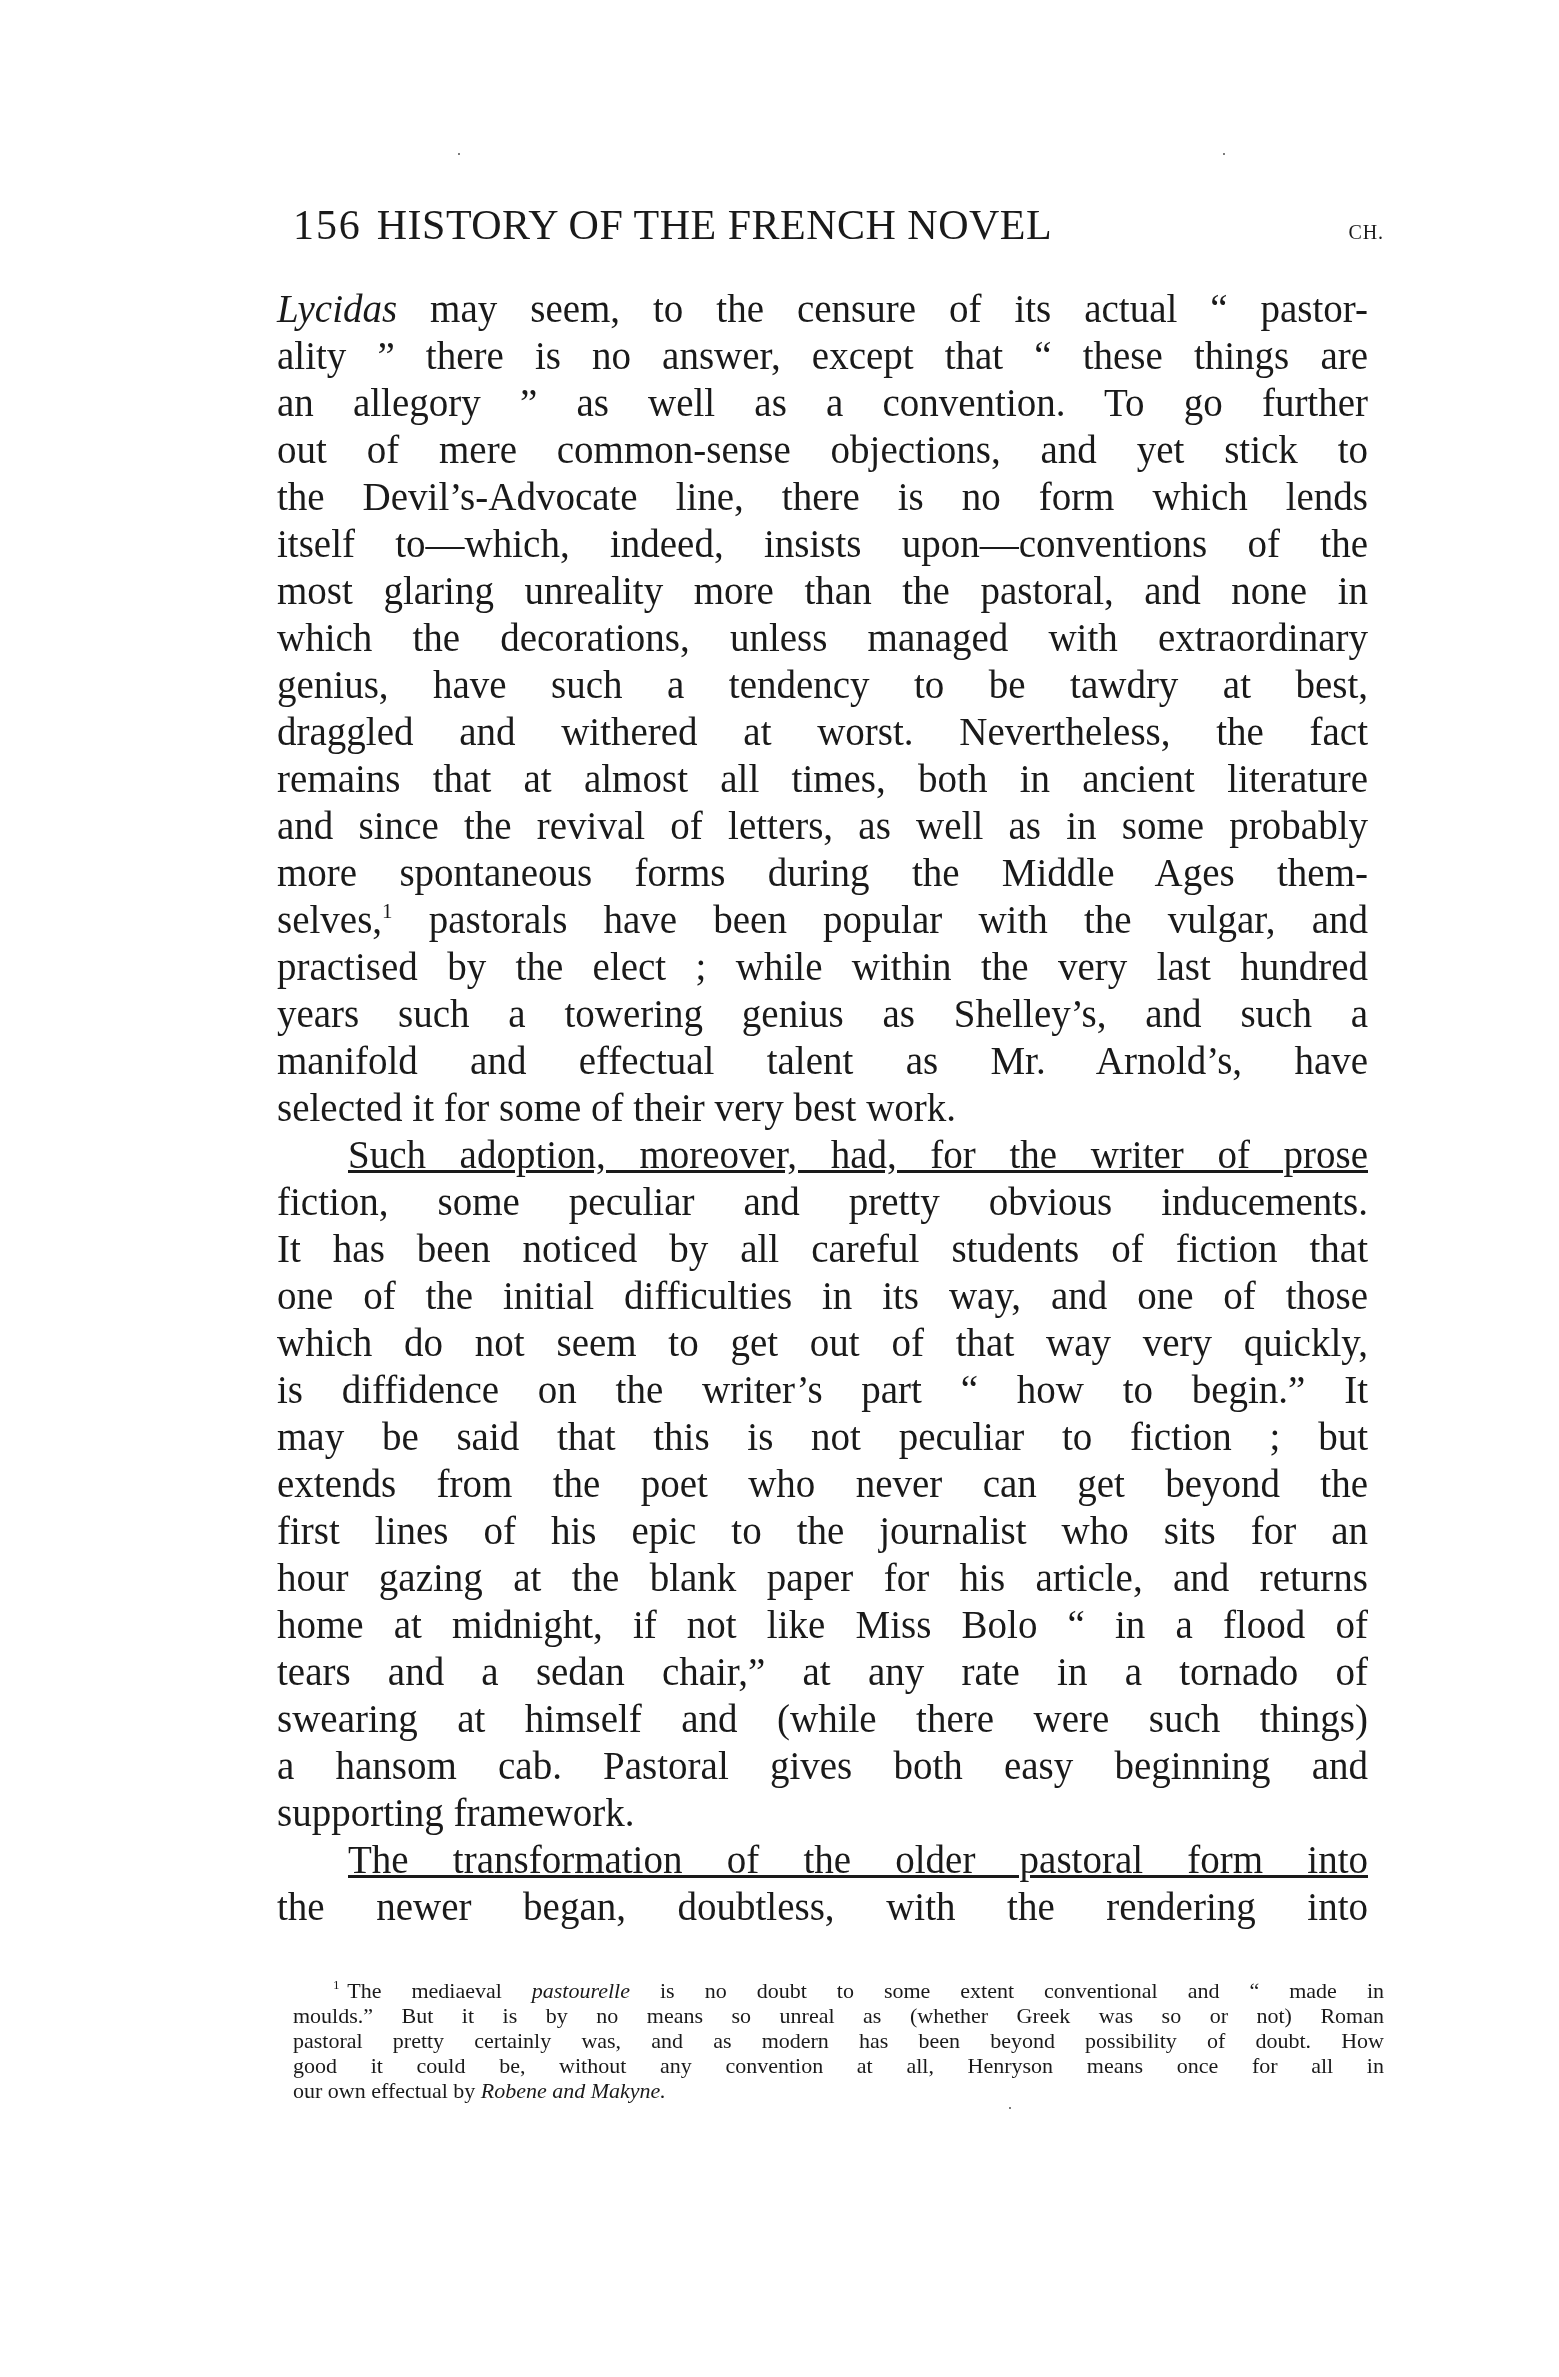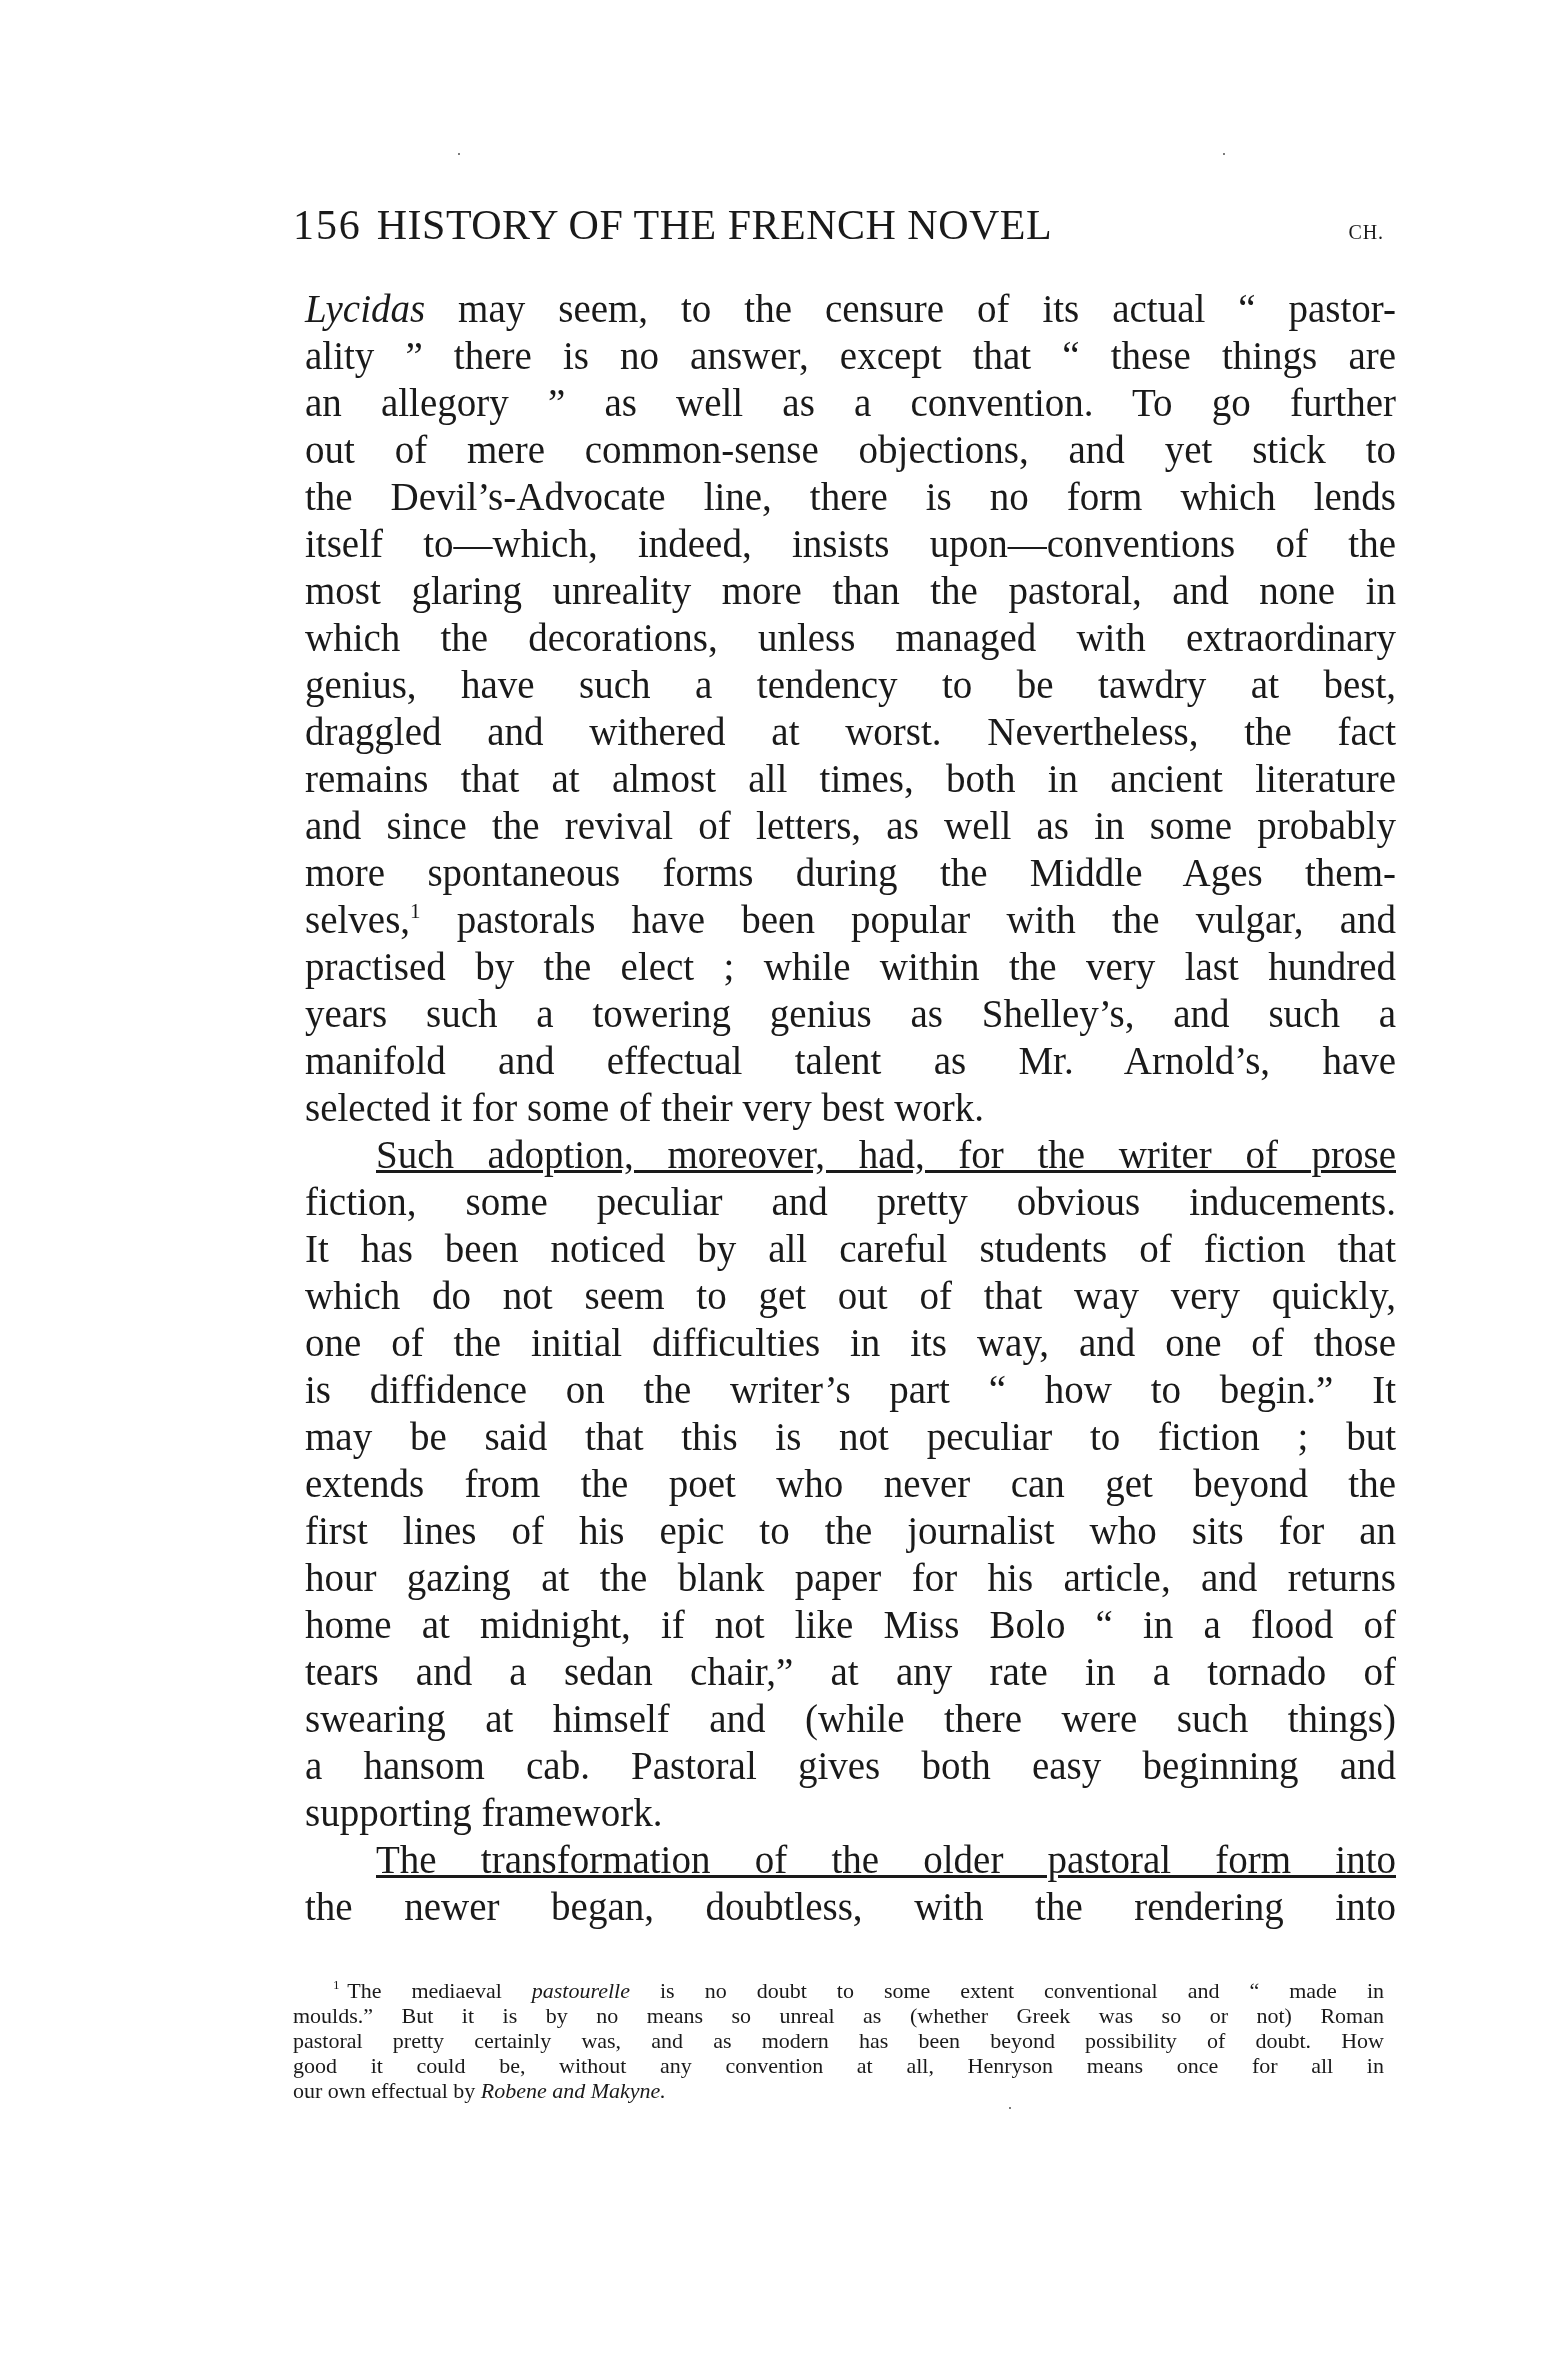--- a/index.html
+++ b/index.html
@@ -38,21 +38,21 @@
     }
     .running-head .title {
       flex: 1;
     }
     .running-head .chapter {
       font-size: 20px;
       letter-spacing: 0.9px;
     }
     .body-text {
       position: absolute;
-      left: 305px;
+      left: 277px;
       top: 285px;
       width: 1091px;
       font-size: 39px;
       line-height: 47px;
       text-align: justify;
       hyphens: manual;
     }
     .body-text .line {
       display: block;
       height: 47px;
@@ -134,22 +134,22 @@
       <span class="line"><span>and since the revival of letters, as well as in some probably</span></span>
       <span class="line"><span>more spontaneous forms during the Middle Ages them-</span></span>
       <span class="line"><span>selves,</span><sup class="fnref">1</sup><span> pastorals have been popular with the vulgar, and</span></span>
       <span class="line"><span>practised by the elect ;  while within the very last hundred</span></span>
       <span class="line"><span>years such a towering genius as Shelley’s, and such a</span></span>
       <span class="line"><span>manifold and effectual talent as Mr. Arnold’s, have</span></span>
       <span class="line last"><span>selected it for some of their very best work.</span></span>
       <span class="line indent"><span>Such adoption, moreover, had, for the writer of prose</span></span>
       <span class="line"><span>fiction, some peculiar and pretty obvious inducements.</span></span>
       <span class="line"><span>It has been noticed by all careful students of fiction that</span></span>
+      <span class="line"><span>one of the initial difficulties in its way, and one of those</span></span>
       <span class="line"><span>which do not seem to get out of that way very quickly,</span></span>
-      <span class="line"><span>one of the initial difficulties in its way, and one of those</span></span>
       <span class="line"><span>is diffidence on the writer’s part “ how to begin.”  It</span></span>
       <span class="line"><span>may be said that this is not peculiar to fiction ;  but</span></span>
       <span class="line"><span>extends from the poet who never can get beyond the</span></span>
       <span class="line"><span>first lines of his epic to the journalist who sits for an</span></span>
       <span class="line"><span>hour gazing at the blank paper for his article, and returns</span></span>
       <span class="line"><span>home at midnight, if not like Miss Bolo “ in a flood of</span></span>
       <span class="line"><span>tears and a sedan chair,” at any rate in a tornado of</span></span>
       <span class="line"><span>swearing at himself and (while there were such things)</span></span>
       <span class="line"><span>a hansom cab.  Pastoral gives both easy beginning and</span></span>
       <span class="line last"><span>supporting framework.</span></span>

